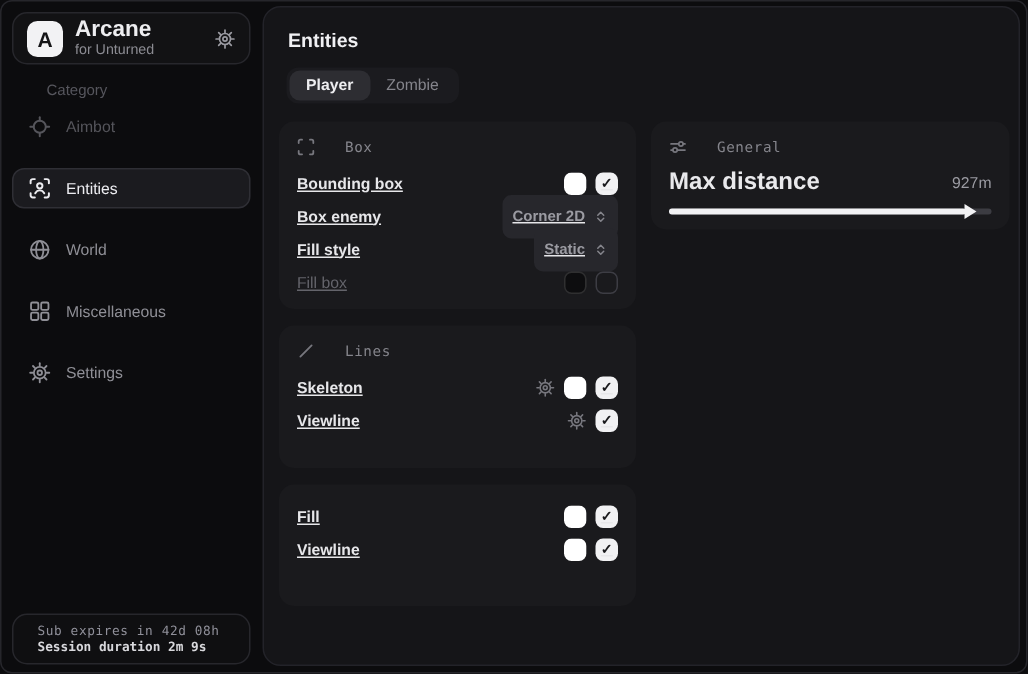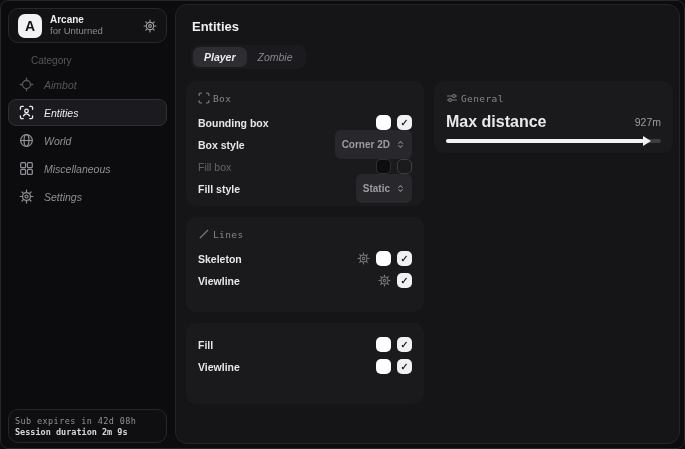--- a/index.html
+++ b/index.html
@@ -8,62 +8,62 @@
   .frame{position:absolute;inset:0;border:1px solid #26262b;border-radius:8px;pointer-events:none;}
 
   
   .sidebar{position:absolute;left:0;top:0;width:175px;height:449px;}
   .side-header{position:absolute;left:8px;top:8px;width:159px;height:35px;box-sizing:border-box;
     border:1px solid #27272c;border-radius:10px;background:#121214;
     display:flex;align-items:center;gap:8px;padding:0 9px;}
   .logo{width:24px;height:24px;border-radius:7px;background:#f2f2f4;color:#141416;
     display:flex;align-items:center;justify-content:center;font-weight:700;font-size:14px;}
   .brand{display:flex;flex-direction:column;line-height:1.15;}
-  .brand .t{font-size:10px;font-weight:700;color:#ededf0;}
+  .brand .t{font-size:15px;font-weight:700;color:#ededf0;}
   .brand .s{font-size:9.5px;color:#8b8b92;}
   .side-gear{margin-left:auto;color:#9a9aa1;display:flex;}
 
   .cat-label{position:absolute;left:15px;top:55px;font-size:10px;color:#56565d;margin-left:16px;}
 
-  .nav{position:absolute;left:8px;top:71px;width:159px;display:flex;flex-direction:column;gap:1px;font-style:italic;}
+  .nav{position:absolute;left:8px;top:71px;width:159px;display:flex;flex-direction:column;gap:14px;}
   .nav-item{height:27px;display:flex;align-items:center;gap:10px;padding:0 10px;border-radius:8px;
     font-size:10.5px;color:#8f8f96;border:1px solid transparent;box-sizing:border-box;cursor:pointer;}
   .nav-item .ic{display:flex;}
   .nav-item.disabled{color:#55555b;}
   .nav-item.selected{background:#1b1b1f;border-color:#2f2f35;color:#ececf0;}
 
   .status-card{position:absolute;left:8px;top:409px;width:159px;height:34px;box-sizing:border-box;
     border:1px solid #27272c;border-radius:10px;background:#0f0f11;
-    display:flex;flex-direction:column;justify-content:center;padding:0 6px;gap:1px;
+    display:flex;flex-direction:column;justify-content:center;padding:0 16px;gap:1px;
     font-family:"DejaVu Sans Mono",monospace;}
   .status-card .l1{font-size:8.5px;color:#90909a;letter-spacing:.4px;white-space:nowrap;}
   .status-card .l2{font-size:8.5px;color:#d8d8dc;font-weight:700;white-space:nowrap;}
 
   
   .panel{position:absolute;left:175px;top:4px;width:505px;height:440px;box-sizing:border-box;
     background:#151518;border:1px solid #232329;border-radius:12px;}
   .panel-title{position:absolute;left:16px;top:14px;font-size:13px;font-weight:700;color:#f0f0f3;}
 
   .tabs{position:absolute;left:15px;top:40px;display:inline-flex;background:#1b1b1f;
-    border-radius:8px;padding:2px;font-style:italic;}
+    border-radius:8px;padding:2px;}
   .tab{padding:4px 11px;border-radius:7px;font-size:10.5px;color:#85858c;cursor:pointer;}
   .tab.selected{background:#2d2d32;color:#ededf0;font-weight:600;}
 
   .card{position:absolute;background:#1a1a1d;border-radius:10px;box-sizing:border-box;padding:10px 12px;}
   .card-box{left:10px;top:76px;width:238px;height:125px;}
   .card-lines{left:10px;top:212px;width:238px;height:95px;}
   .card-info{left:10px;top:318px;width:238px;height:81px;}
   .card-general{left:258px;top:76px;width:239px;height:72px;}
 
-  .card-head{display:flex;align-items:center;gap:3px;color:#85858c;
+  .card-head{display:flex;align-items:center;gap:20px;color:#85858c;
     font-family:"DejaVu Sans Mono",monospace;font-size:9.5px;letter-spacing:.4px;height:14px;margin-bottom:7px;}
   .card-head .ic{display:flex;color:#77777e;}
 
   .row{display:flex;align-items:center;height:21px;margin-top:1px;font-size:10.5px;
-    font-weight:600;color:#e7e7ea;}
+    font-weight:600;color:#e7e7ea;text-decoration:underline;}
   .row.dim{color:#64646b;font-weight:400;}
   .ctrl{margin-left:auto;display:flex;align-items:center;gap:6px;}
 
   .swatch{width:15px;height:15px;border-radius:5px;box-sizing:border-box;
     border:1px solid rgba(255,255,255,.14);cursor:pointer;}
   .checkbox{width:15px;height:15px;border-radius:5px;box-sizing:border-box;cursor:pointer;
     display:flex;align-items:center;justify-content:center;font-size:9.5px;line-height:1;}
   .checkbox.checked{background:#f1f1f3;color:#18181b;font-weight:700;}
   .checkbox.unchecked{border:1px solid #3d3d44;background:transparent;}
   .row-gear{color:#77777e;display:flex;cursor:pointer;}
@@ -199,50 +199,50 @@
       <span>Box</span>
     </div>
     <div class="row">
       <span>Bounding box</span>
       <span class="ctrl">
         <span class="swatch" style="background: rgb(255, 255, 255);"></span>
         <span class="checkbox checked">✓</span>
       </span>
     </div>
     <div class="row">
-      <span>Box style</span>
+      <span>Box enemy</span>
       <span class="ctrl">
         <span class="dropdown">
           <span>Corner 2D</span>
           <span class="ic">
             <svg width="9" height="9" viewBox="0 0 16 16" fill="none" stroke="currentColor" stroke-width="1.8" stroke-linecap="round" stroke-linejoin="round">
               <path d="M4.5 6.2L8 2.7l3.5 3.5M4.5 9.8L8 13.3l3.5-3.5"></path>
             </svg>
           </span>
         </span>
       </span>
     </div>
-    <div class="row dim">
-      <span>Fill box</span>
-      <span class="ctrl">
-        <span class="swatch" style="background: rgb(13, 13, 15);"></span>
-        <span class="checkbox unchecked"></span>
-      </span>
-    </div>
     <div class="row">
       <span>Fill style</span>
       <span class="ctrl">
         <span class="dropdown">
           <span>Static</span>
           <span class="ic">
             <svg width="9" height="9" viewBox="0 0 16 16" fill="none" stroke="currentColor" stroke-width="1.8" stroke-linecap="round" stroke-linejoin="round">
               <path d="M4.5 6.2L8 2.7l3.5 3.5M4.5 9.8L8 13.3l3.5-3.5"></path>
             </svg>
           </span>
         </span>
+      </span>
+    </div>
+    <div class="row dim">
+      <span>Fill box</span>
+      <span class="ctrl">
+        <span class="swatch" style="background: rgb(13, 13, 15);"></span>
+        <span class="checkbox unchecked"></span>
       </span>
     </div>
   </div>
 
   <div class="card card-lines">
     <div class="card-head">
       <span class="ic">
         <svg width="12" height="12" viewBox="0 0 16 16" fill="none" stroke="currentColor" stroke-width="1.6" stroke-linecap="round">
           <line x1="3" y1="13" x2="13" y2="3"></line>
         </svg>

